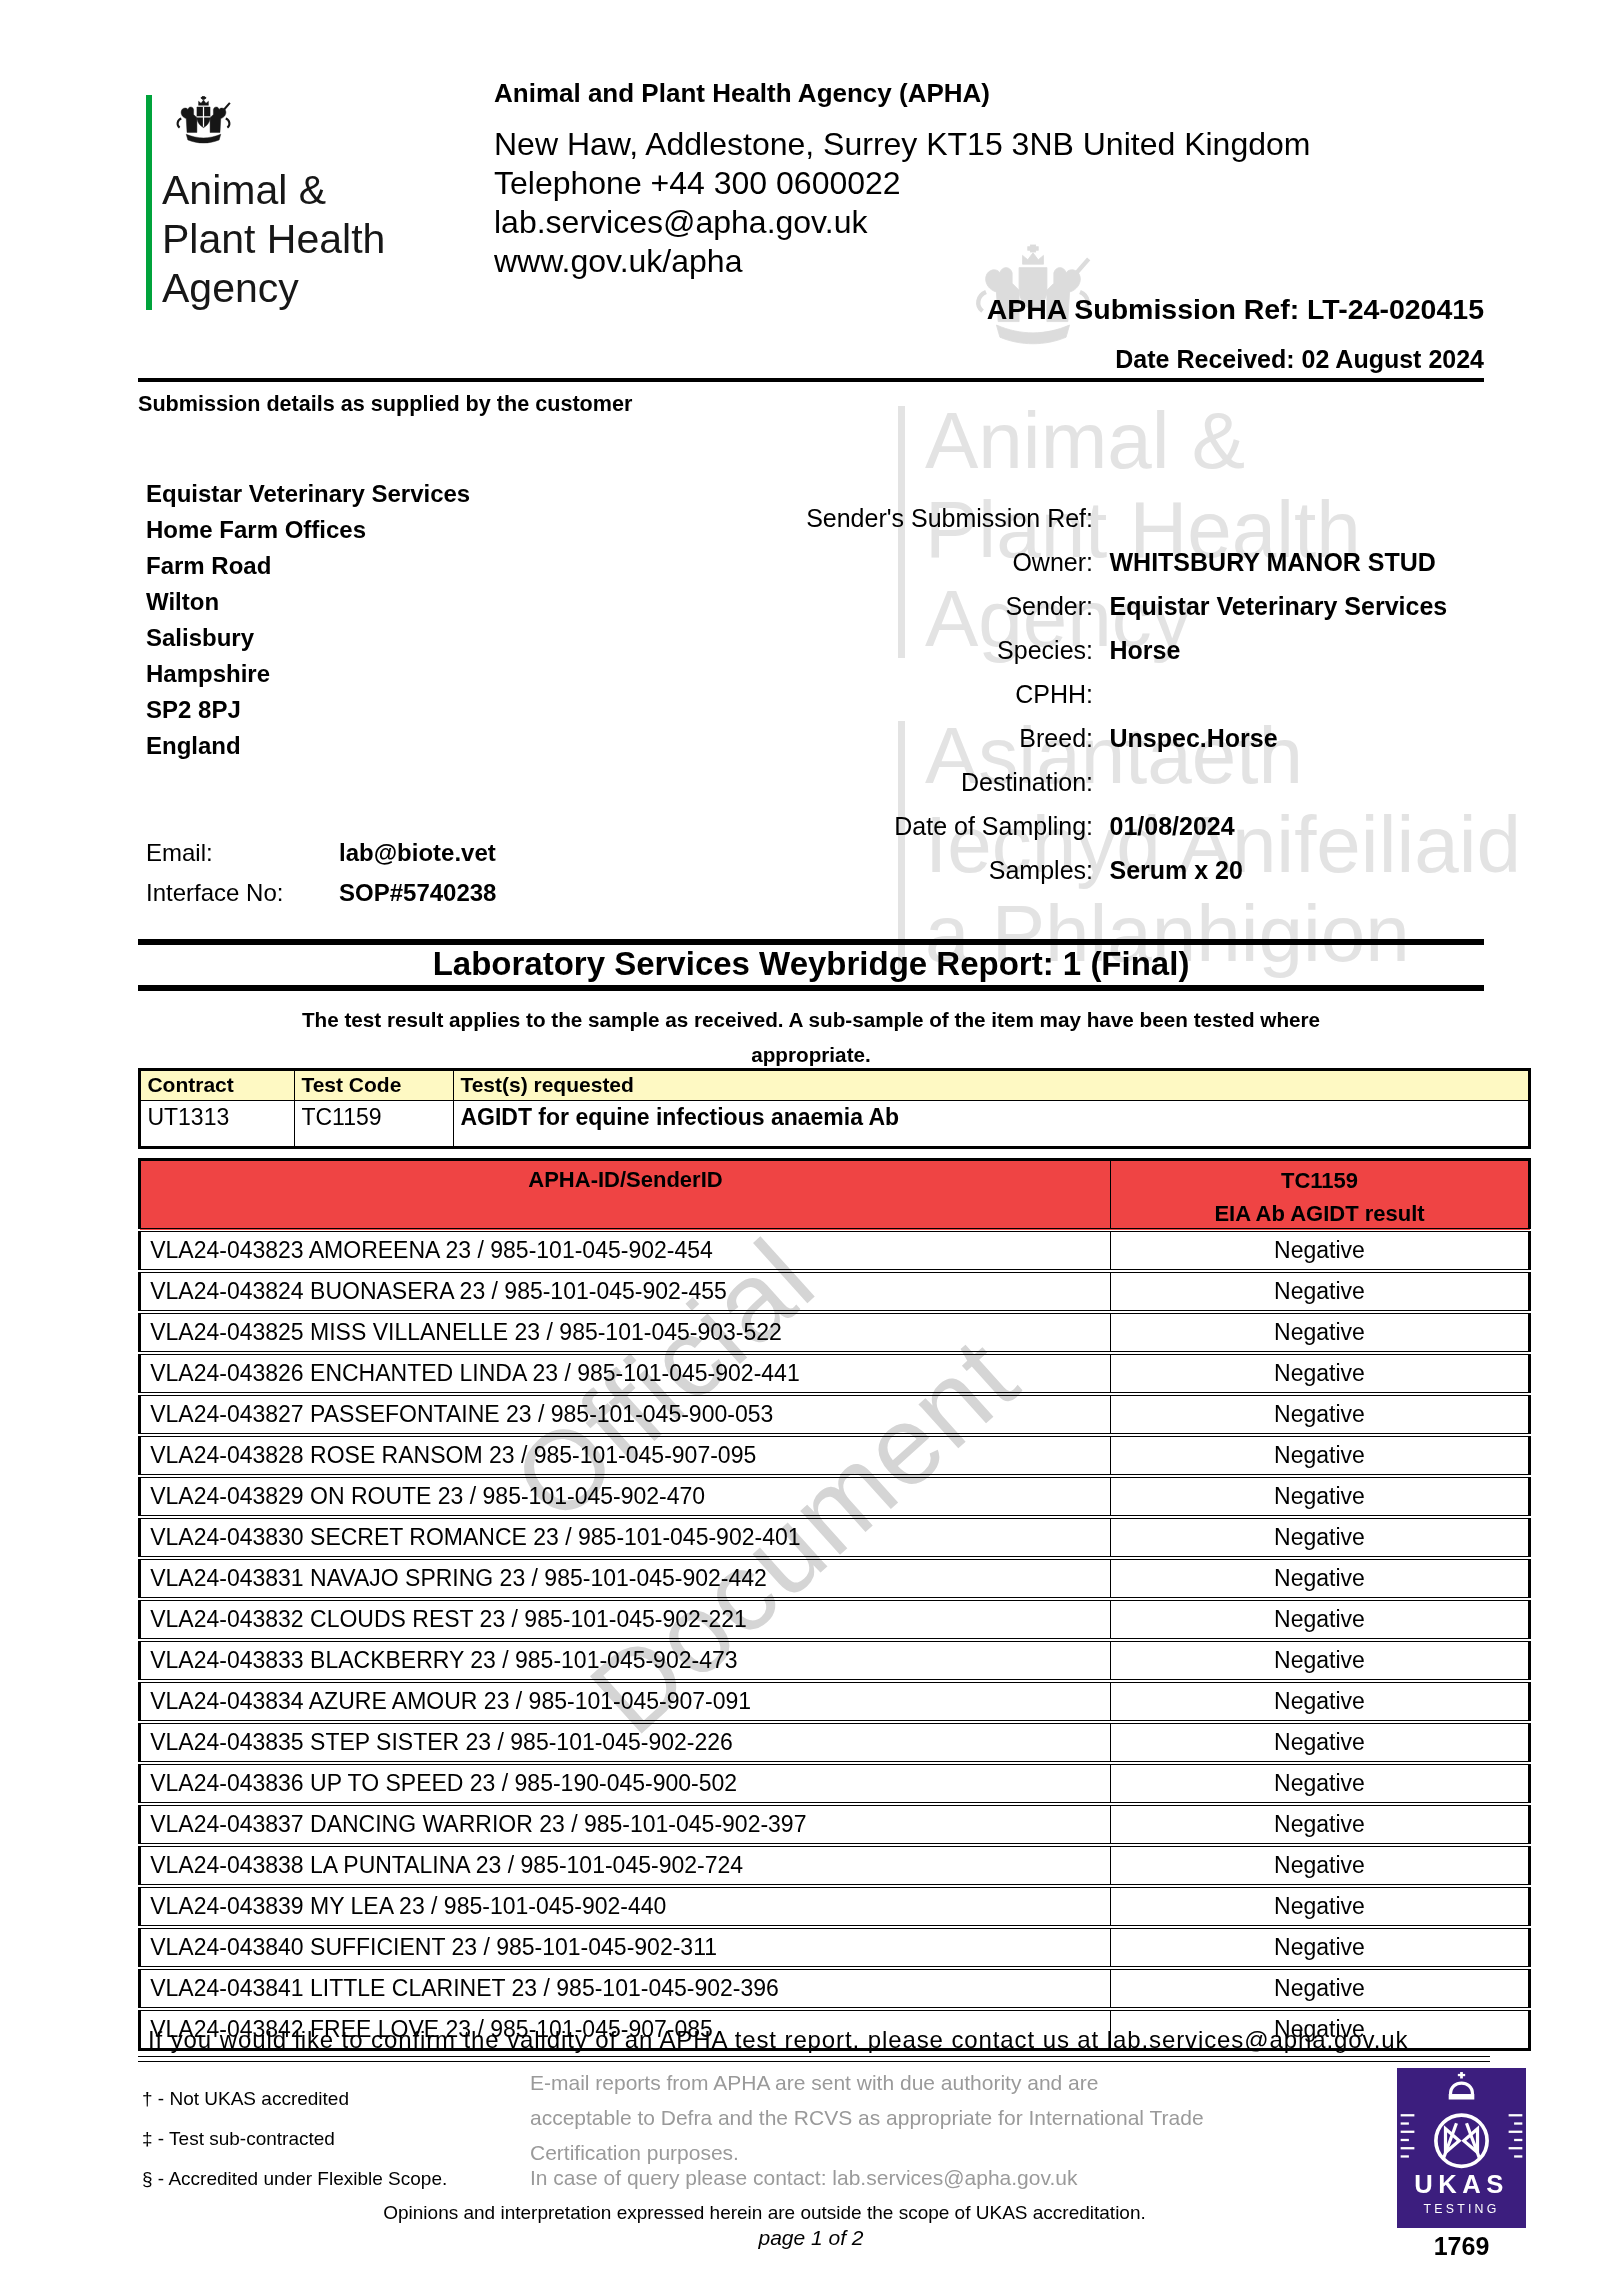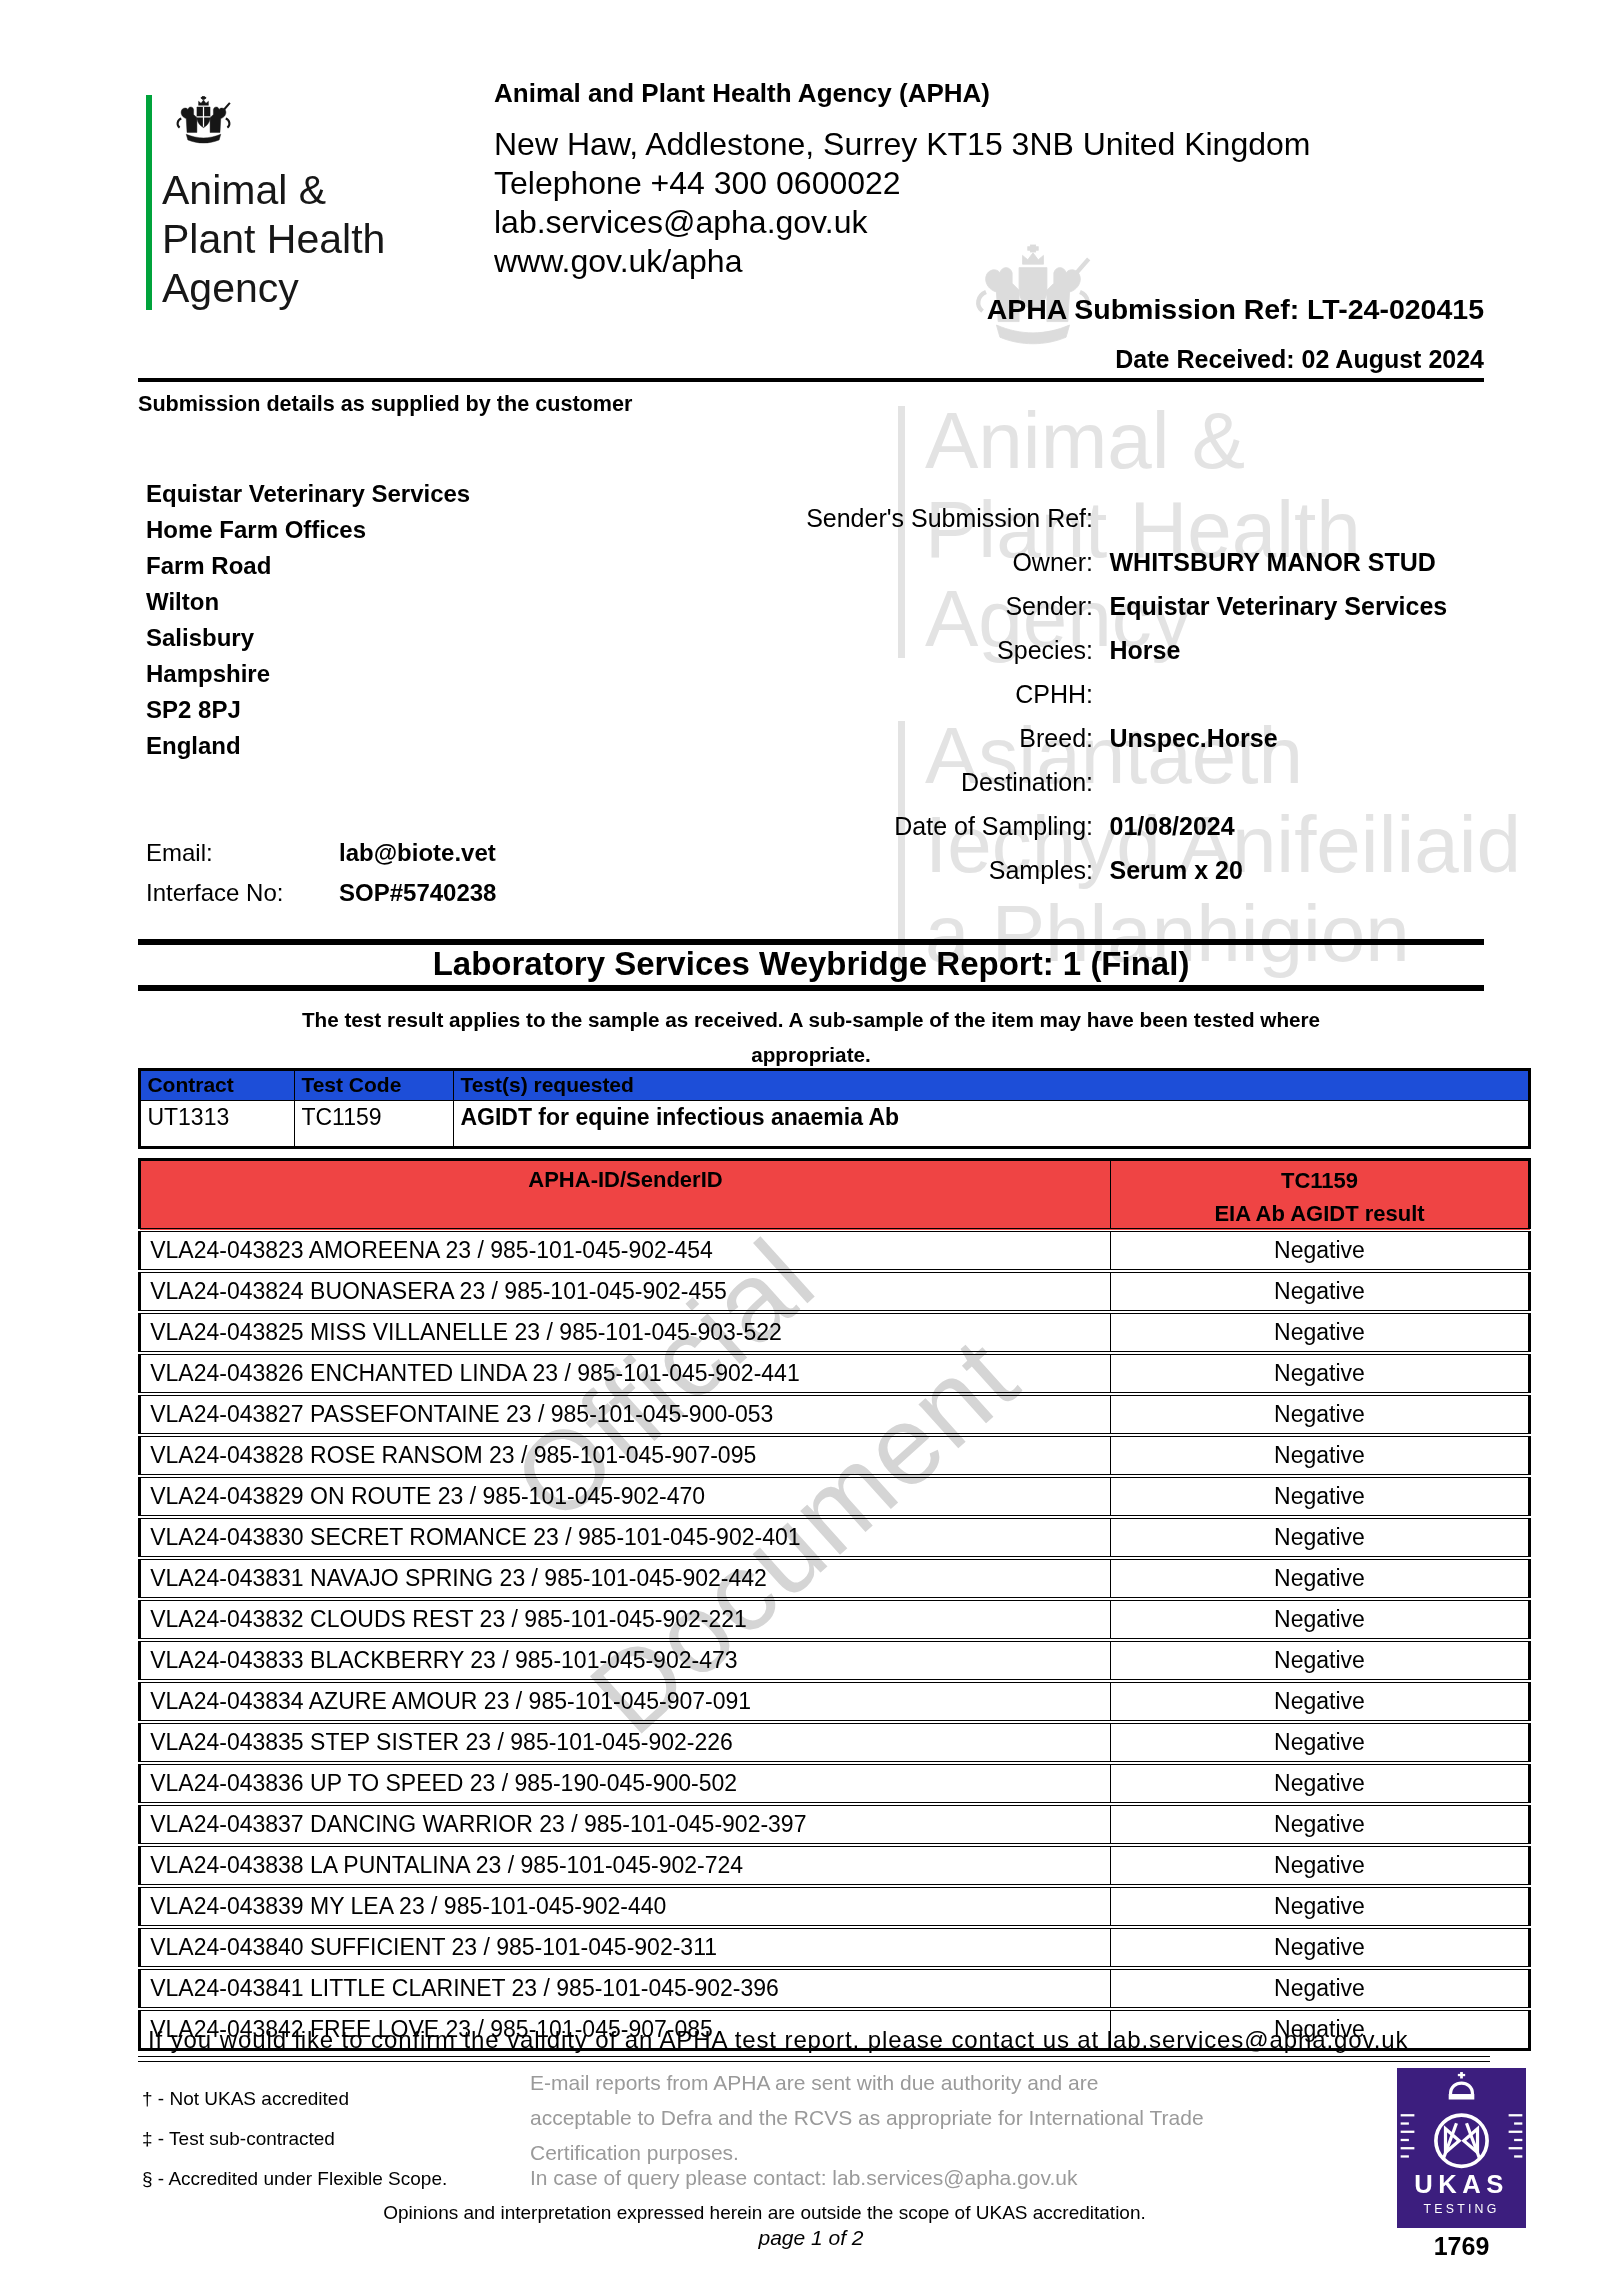--- a/index.html
+++ b/index.html
@@ -46,21 +46,21 @@
   
   .bar-a{left:138px;top:939px;width:1346px;height:5.5px;background:#000;}
   .report-title{left:138px;top:944px;width:1346px;text-align:center;font-size:33px;font-weight:bold;line-height:39px;}
   .bar-b{left:138px;top:985px;width:1346px;height:5.5px;background:#000;}
   .report-note{left:138px;top:1002px;width:1346px;text-align:center;font-size:20.7px;font-weight:bold;line-height:35px;}
   
   table{border-collapse:collapse;table-layout:fixed;background:transparent;}
   .contract-table{left:138px;top:1068px;}
   .contract-table table{width:1393px;border:3.7px solid #000;}
   .contract-table th,.contract-table td{border:1.8px solid #000;padding:0 0 0 6.4px;text-align:left;}
-  .contract-table th{background:#1d4ed8;height:28.5px;font-size:21px;vertical-align:middle;}
+  .contract-table th{background:#fef9c3;height:28.5px;font-size:21px;vertical-align:middle;}
   .contract-table td{height:42px;font-size:23px;vertical-align:top;padding-top:3.7px;}
   .contract-table td.req{font-weight:bold;}
   .results-table{left:138px;top:1158px;}
   .results-table table{width:1393px;border:3.7px solid #000;}
   .results-table th{background:#ef4444;border:1.8px solid #000;vertical-align:top;
     font-size:22px;font-weight:bold;text-align:center;height:58px;padding-top:5.5px;}
   .results-table .hdr2 div{line-height:27px;}
   .results-table .hdr2 .l2{margin-top:6.4px;}
   .results-table td{border:1.8px solid #000;height:35px;font-size:23px;vertical-align:middle;}
   .results-table td.id{text-align:left;padding-left:9.2px;}

